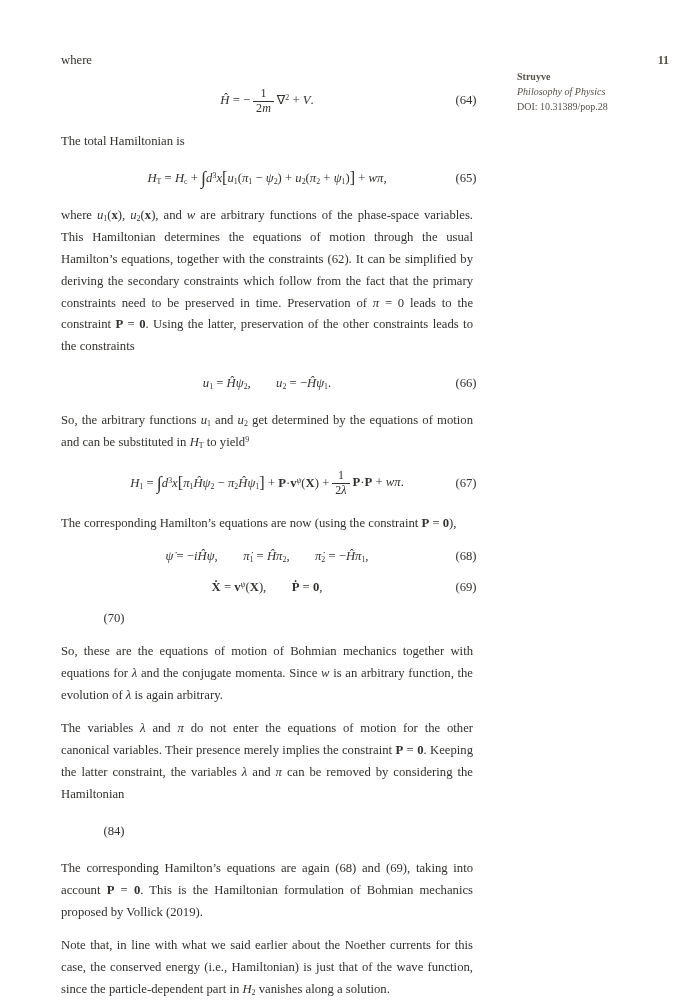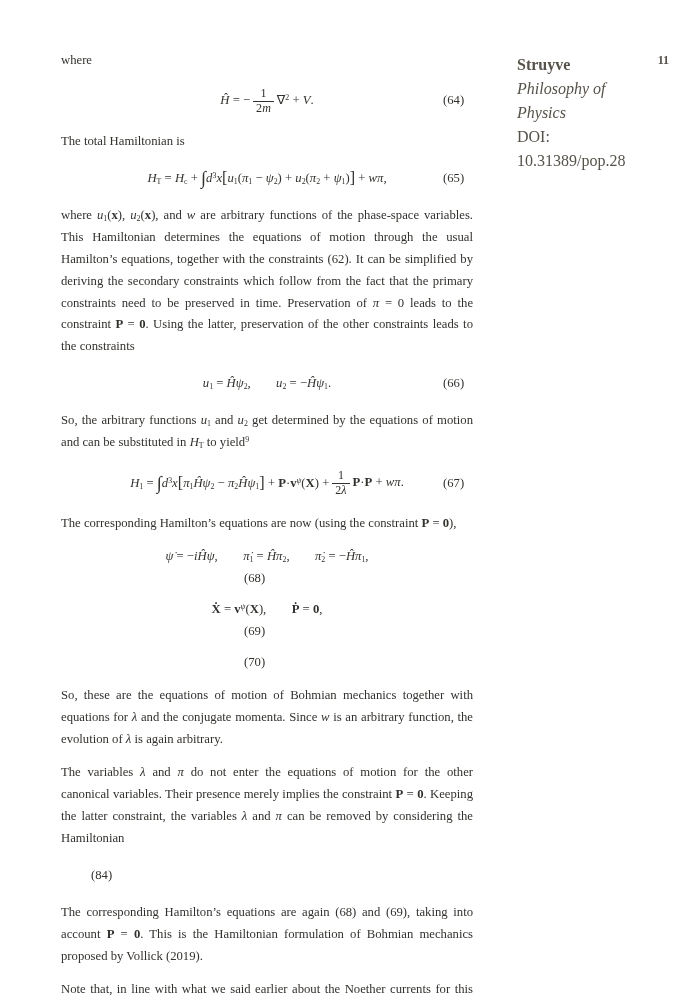--- a/index.html
+++ b/index.html
@@ -7,43 +7,43 @@
     width:700px;height:1000px;background:#ffffff;position:relative;
     font-family:"Liberation Serif", serif;color:#33312d;
     -webkit-font-smoothing:antialiased;
   }
   .page{position:absolute;inset:0;overflow:hidden;}
   .main-col{
     position:absolute;left:45px;top:50px;width:444px;
     font-size:12.7px;line-height:1.73;
   }
   .header-col{
-    position:absolute;left:517px;top:53px;width:130px;
-    font-size:16px;line-height:1.5;color:#56524a;font-family:Liberation Serif, serif;
+    position:absolute;left:517px;top:69px;width:130px;
+    font-size:10px;line-height:1.5;color:#56524a;font-family:Liberation Serif, serif;
   }
   .header-col .author{font-weight:bold;}
   .header-col .journal{font-style:italic;}
   .page-number{
     position:absolute;left:651px;top:53px;width:18px;text-align:right;
     font-size:12px;font-weight:bold;color:#56524a;
   }
   p{margin:11px 16px;text-align:justify;}
   p.single{text-align:left;}
   p:first-child{margin-top:0;}
   i{font-style:italic;}
   b{font-weight:bold;font-style:normal;}
   sub{font-size:0.62em;vertical-align:-0.3em;line-height:0;}
   sup{font-size:0.62em;vertical-align:0.45em;line-height:0;}
   .int{font-size:1.45em;line-height:0;vertical-align:-0.12em;}
   .brk{font-size:1.28em;line-height:0;vertical-align:-0.08em;}
   .equation{display:flex;align-items:center;margin:15px 0;}
-  .equation.tight{margin:9px 0;flex-direction:column;}
+  .equation.tight{margin:9px 0;}
   .eq-spacer{width:46px;flex:none;}
   .eq-body{flex:1;text-align:center;font-style:normal;}
-  .eq-tag{width:46px;flex:none;text-align:left;font-style:normal;}
+  .eq-tag{width:46px;flex:none;text-align:center;font-style:normal;}
   .frac{
     display:inline-block;vertical-align:middle;text-align:center;
     margin:0 3px;font-size:0.95em;line-height:1.15;
   }
   .frac .num{display:block;border-bottom:1px solid #33312d;padding:0 3px;}
   .frac .den{display:block;padding:0 3px;}
   .section-heading{
     margin:32px 0 18px 0;font-size:17.5px;font-weight:bold;
     letter-spacing:1.2px;color:#2e2c28;
   }

